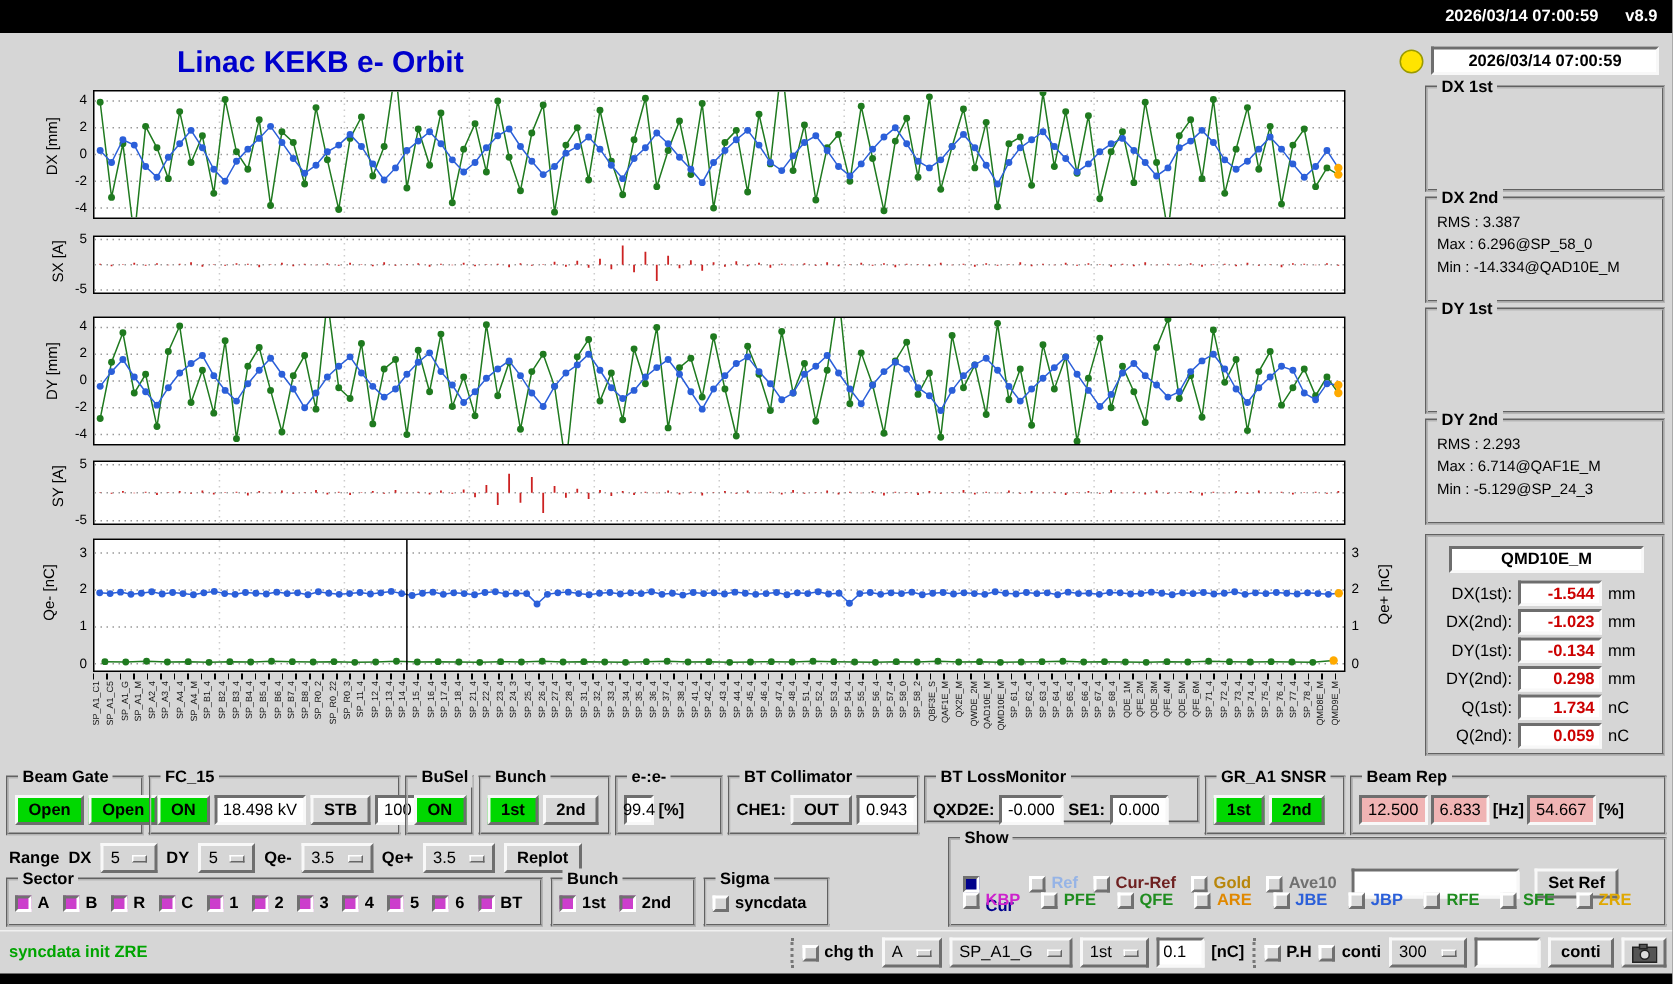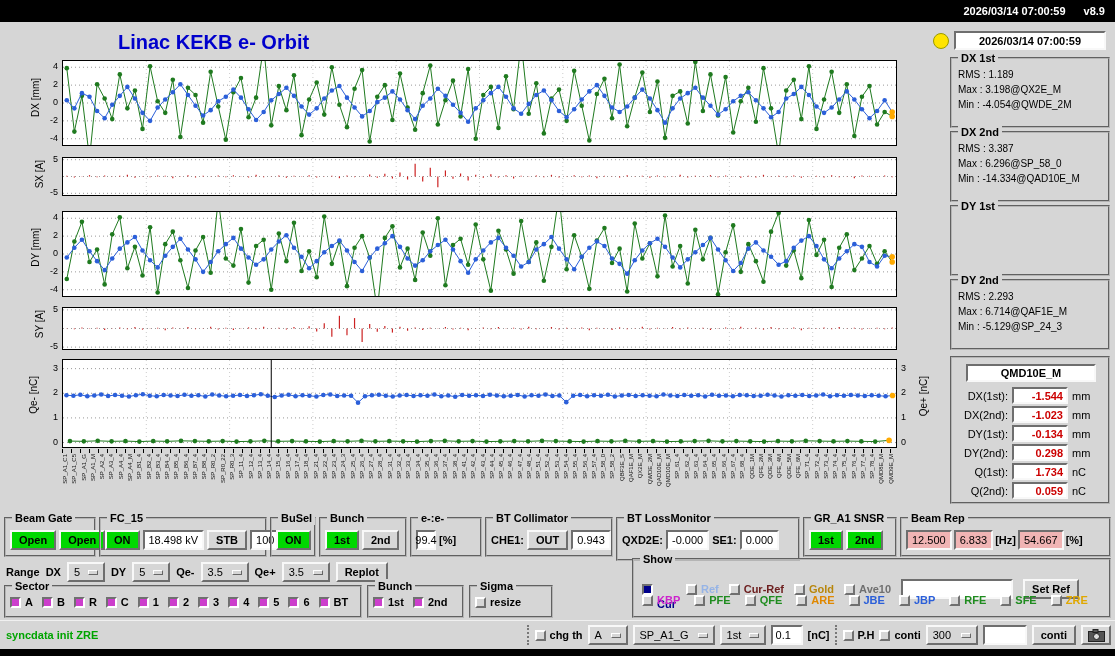--- a/index.html
+++ b/index.html
@@ -64,25 +64,20 @@
     <span>2026/03/14 07:00:59</span>
     <span>v8.9</span>
   </div>
 
   <div class="main-title" style="color: rgb(0, 0, 204);">Linac KEKB e- Orbit</div>
   <div class="lamp" style="background: rgb(255, 228, 0);"></div>
   <div class="ts-box sunken">2026/03/14 07:00:59</div>
 
   <div class="statbox" style="top:57px">
     <span class="frame-label">DX 1st</span>
-    <div class="stat-lines">
-      <div>RMS : 1.189</div>
-      <div>Max : 3.198@QX2E_M</div>
-      <div>Min : -4.054@QWDE_2M</div>
-    </div>
   </div>
   <div class="statbox" style="top:131px">
     <span class="frame-label">DX 2nd</span>
     <div class="stat-lines">
       <div>RMS : 3.387</div>
       <div>Max : 6.296@SP_58_0</div>
       <div>Min : -14.334@QAD10E_M</div>
     </div>
   </div>
   <div class="statbox" style="top:205px">
@@ -1201,21 +1196,21 @@
 
   <div class="frame" style="left:485px;top:517px;width:128px;height:40px">
     <span class="frame-label">BT Collimator</span>
     <div class="frame-row">
       <span class="lbl bold">CHE1:</span>
       <button class="btn raised">OUT</button>
       <span class="val sunken">0.943</span>
     </div>
   </div>
 
-  <div class="frame" style="left:616px;top:517px;width:184px;height:44px">
+  <div class="frame" style="left:616px;top:517px;width:184px;height:32px">
     <span class="frame-label">BT LossMonitor</span>
     <div class="frame-row">
       <span class="lbl bold">QXD2E:</span>
       <span class="val sunken">-0.000</span>
       <span class="lbl bold">SE1:</span>
       <span class="val sunken">0.000</span>
     </div>
   </div>
 
   <div class="frame" style="left:803px;top:517px;width:94px;height:40px">
@@ -1390,21 +1385,21 @@
           <span>2nd</span>
         </label>
     </div>
   </div>
 
   <div class="frame" style="left:469px;top:585px;width:84px;height:33px">
     <span class="frame-label">Sigma</span>
     <div class="frame-row" style="top:9px">
       <label class="chk">
           <span class="cb"></span>
-          <span>resize</span>
+          <span>syncdata</span>
         </label>
     </div>
   </div>
 
   <div class="statusbar">
     <span class="status-msg" style="color: rgb(0, 164, 0);">syncdata init ZRE</span>
     <div class="status-right">
       <span class="vsep"></span>
       <label class="chk">
           <span class="cb"></span>

